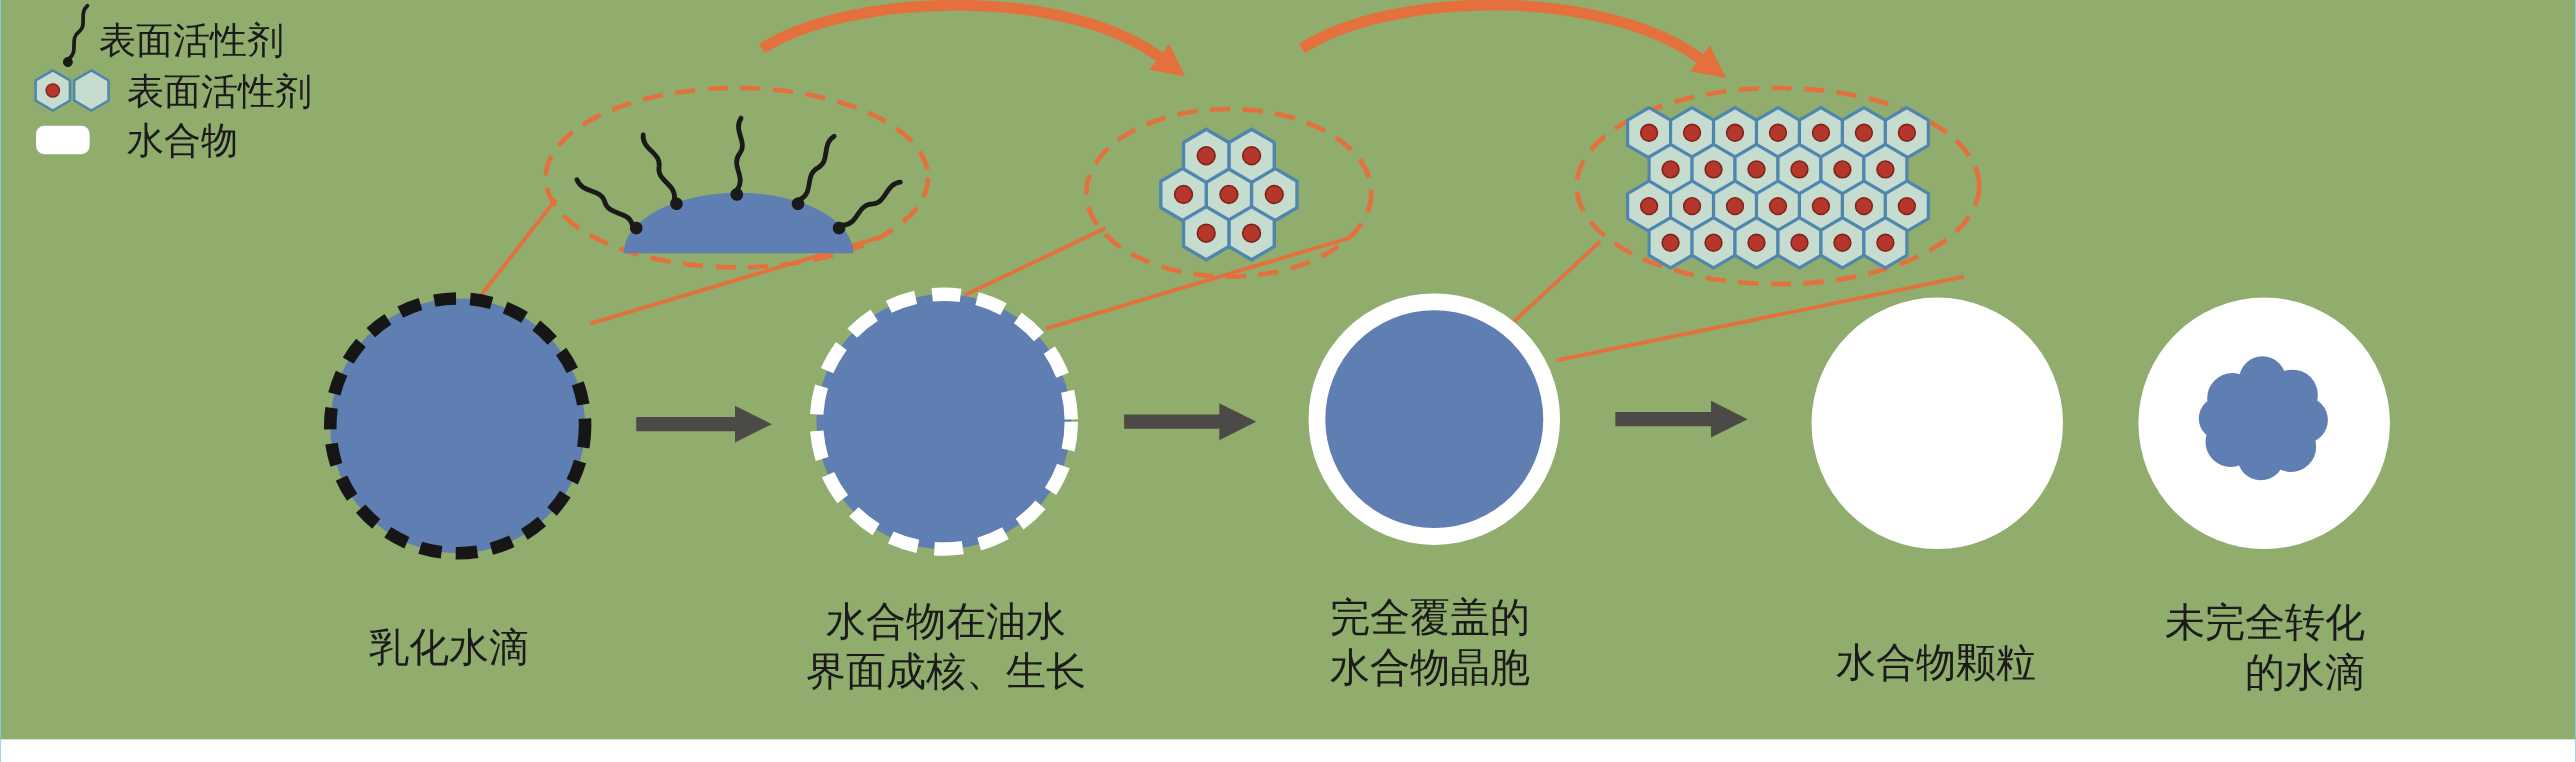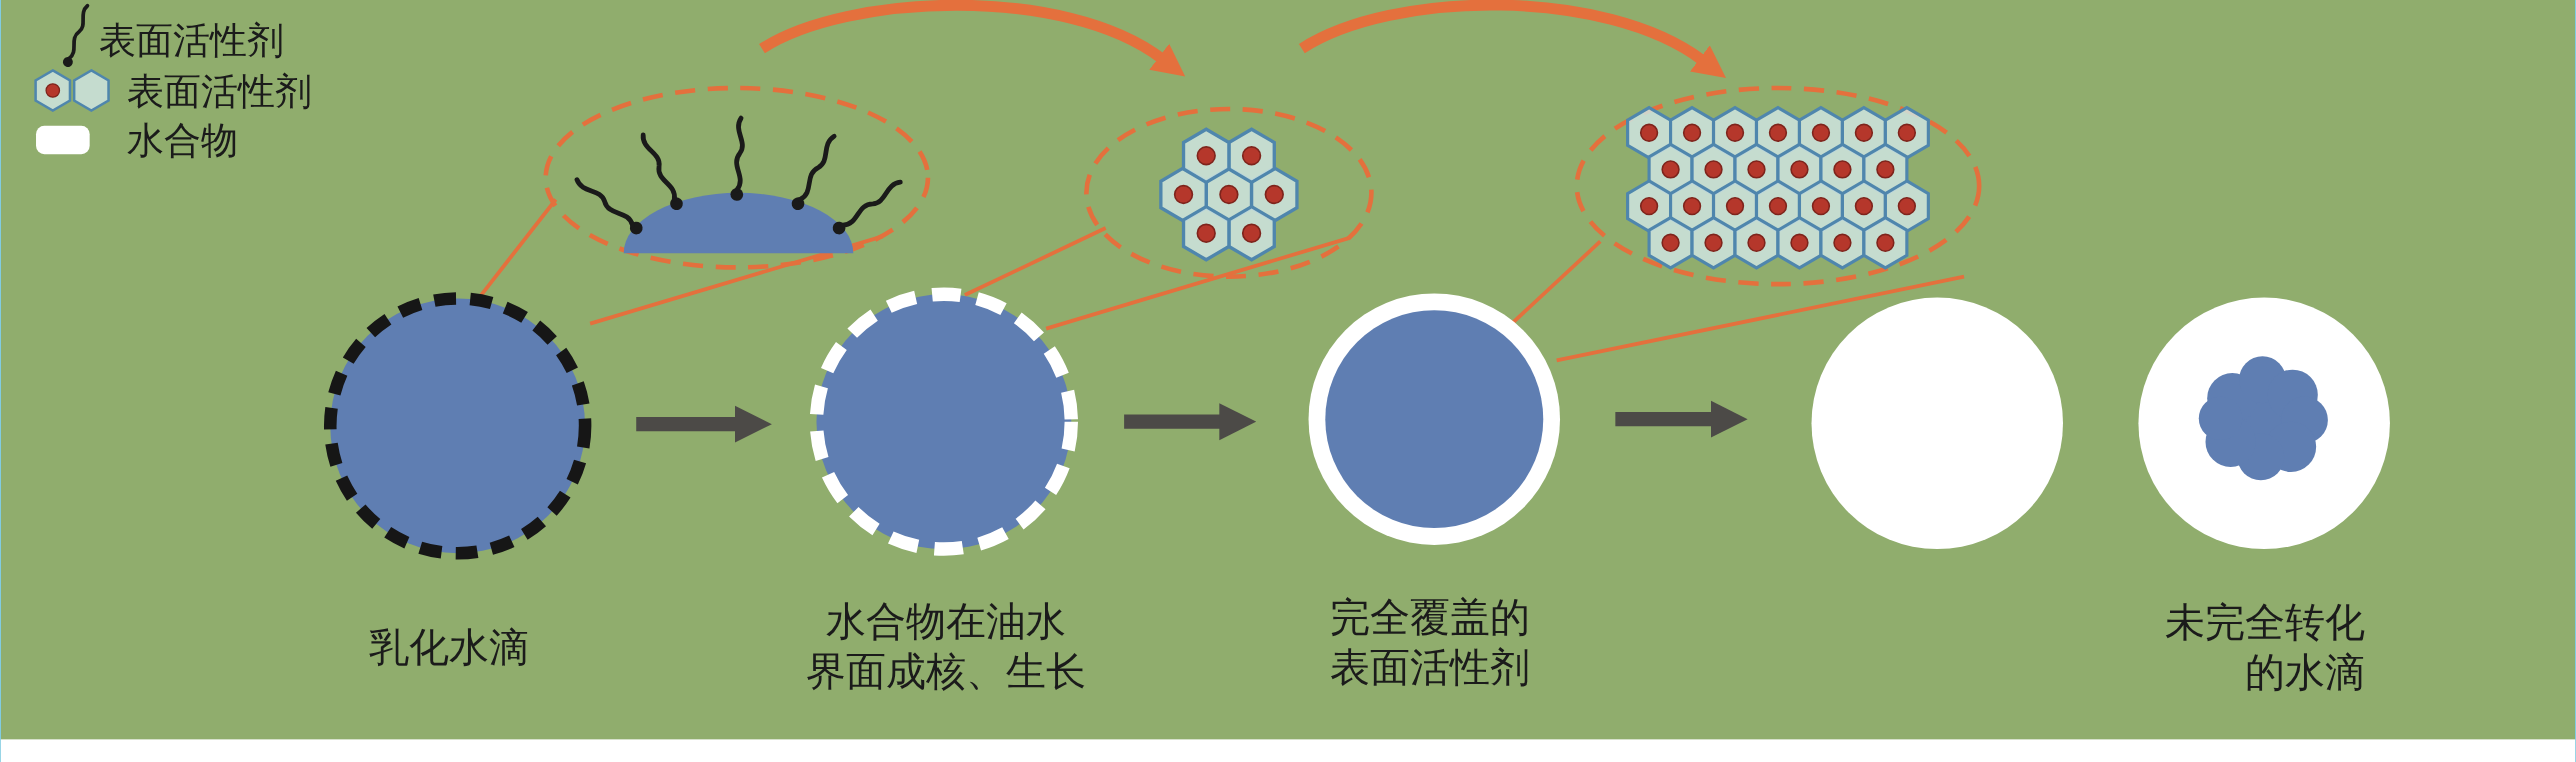--- a/index.html
+++ b/index.html
@@ -202,18 +202,19 @@
   <div class="legend">
     <div class="label legend-label" style="left:99px; top:18.5px;">表面活性剂</div>
     <div class="label legend-label" style="left:127px; top:70px;">表面活性剂</div>
     <div class="label legend-label" style="left:99px; top:119px;margin-left:28px;">水合物</div>
   </div>
 
   <div class="label stage-label" style="left:449px; top:622px;">乳化水滴</div>
   <div class="label stage-label" style="left:946px; top:596px;">水合物在油水
 界面成核、生长</div>
   <div class="label stage-label" style="left:1430px; top:592px;">完全覆盖的
-表面活性剂</div>
+水合物晶胞</div>
+  <div class="label stage-label" style="left:1936px; top:637px;">水合物颗粒</div>
   <div class="label stage-label" style="left:2265px; top:597px;text-align:right;">未完全转化
 的水滴</div>
 
 </div>
 
 
 </body></html>

